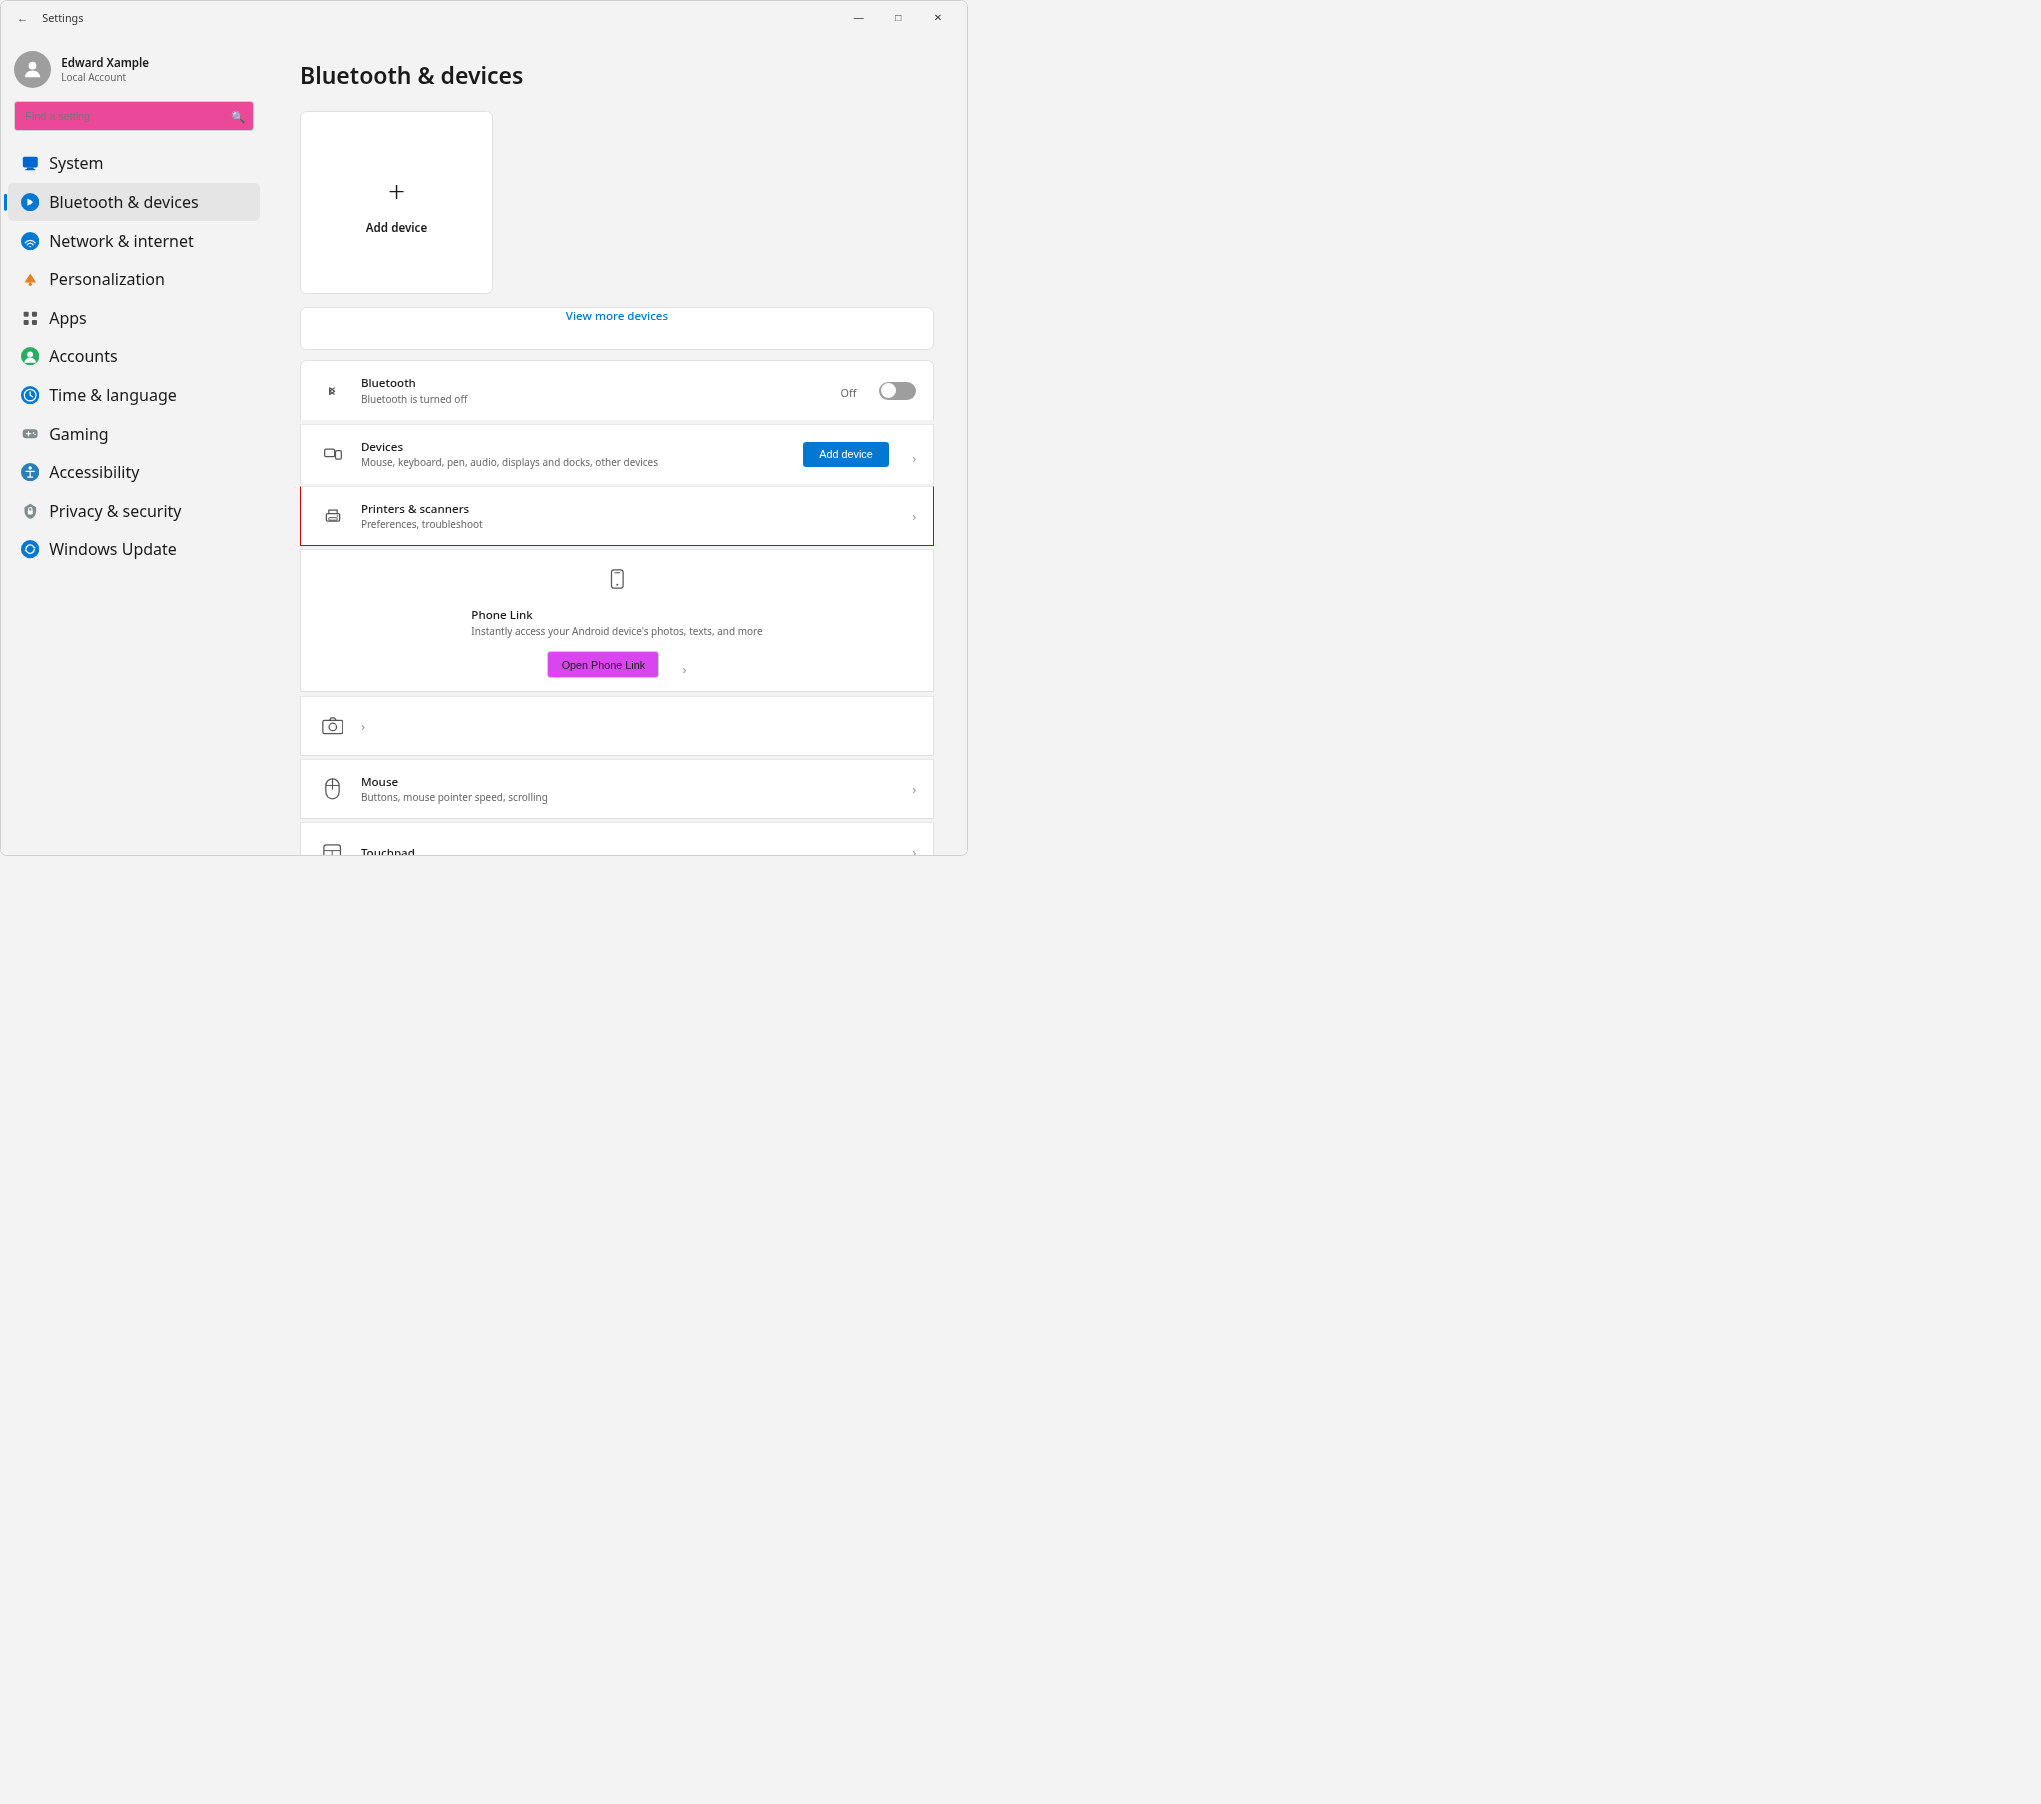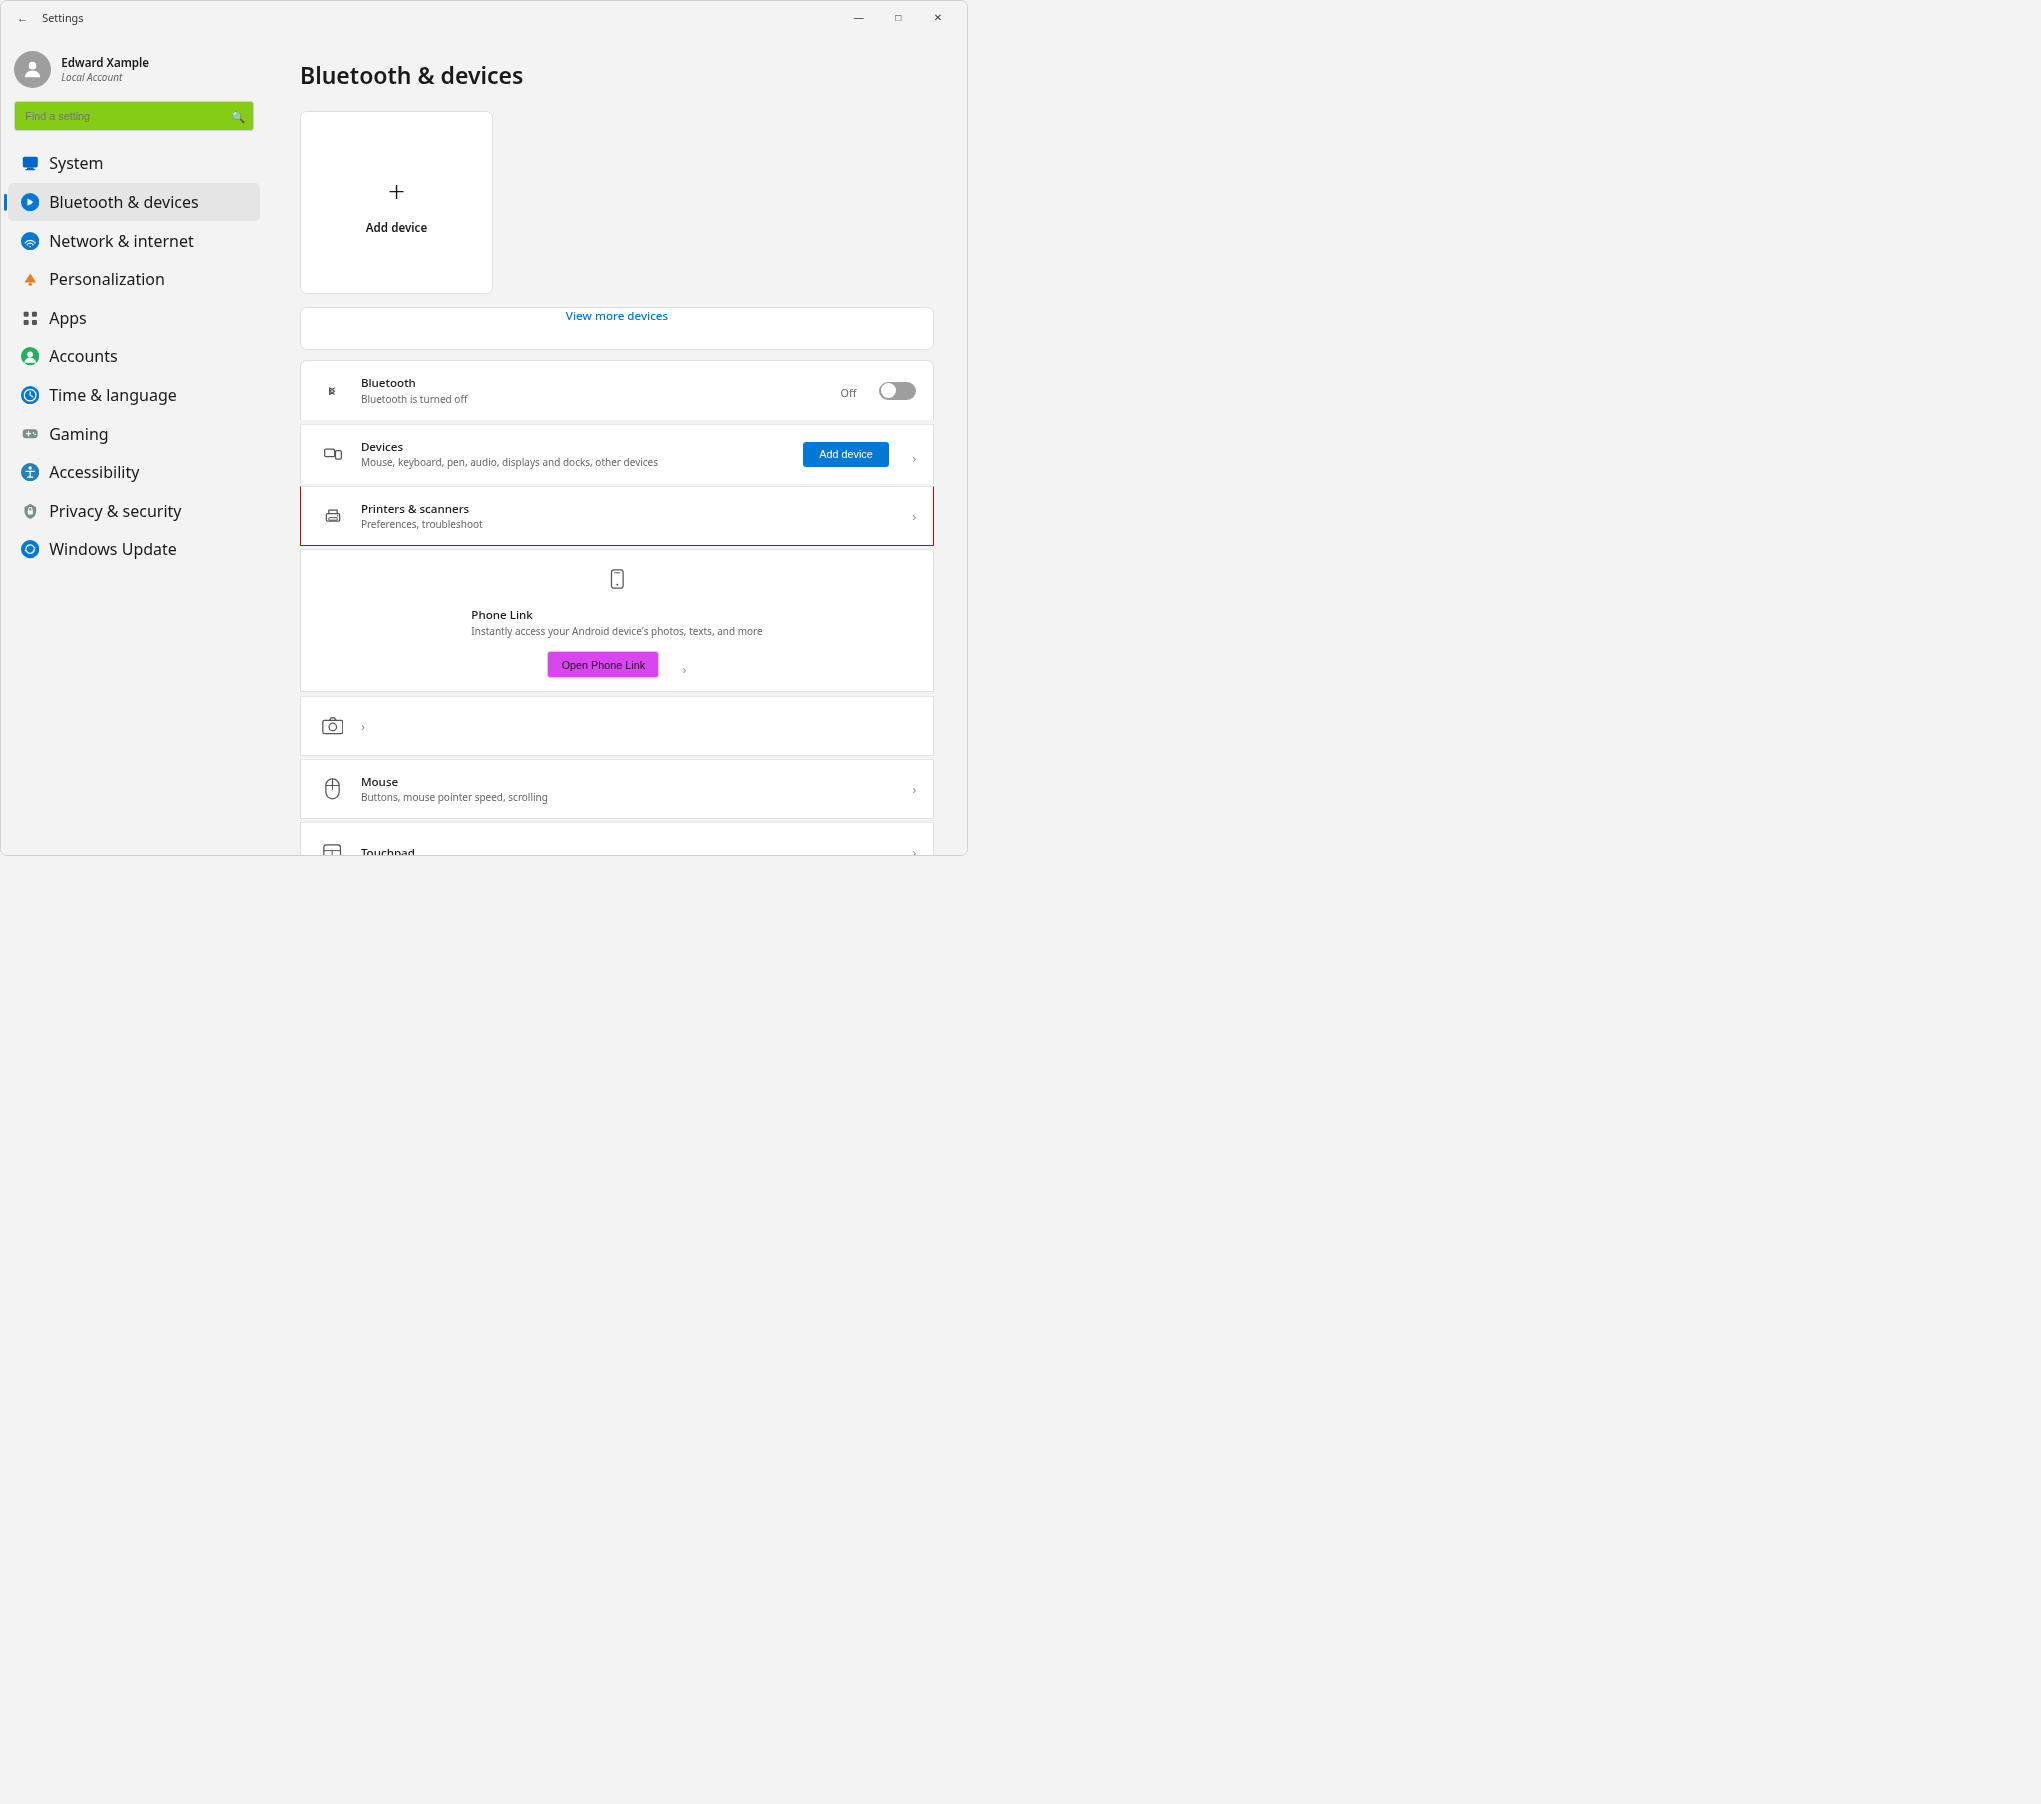--- a/index.html
+++ b/index.html
@@ -99,33 +99,33 @@
       justify-content: center;
       flex-shrink: 0;
     }
     .avatar-icon {
       width: 23px;
       height: 23px;
       color: #fff;
     }
     .user-info { display: flex; flex-direction: column; }
     .user-name { font-size: 11.6px; font-weight: 600; color: #1a1a1a; }
-    .user-type { font-size: 10px; color: #666; font-style: italic; }
+    .user-type { font-size: 10px; color: #666; }
     .search-box {
       margin: 0 13.3px 13.3px 13.3px;
       position: relative;
     }
     .search-input {
       width: 100%;
       height: 30px;
       border: 0.8px solid #d0d0d0;
       border-radius: 3.3px;
       padding: 0 30px 0 10px;
       font-size: 10.8px;
-      background: #84cc16;
+      background: #ec4899;
       color: #333;
       outline: none;
     }
     .search-icon-wrap {
       position: absolute;
       right: 8.3px;
       top: 50%;
       transform: translateY(-50%);
       color: #666;
       font-size: 11.6px;

